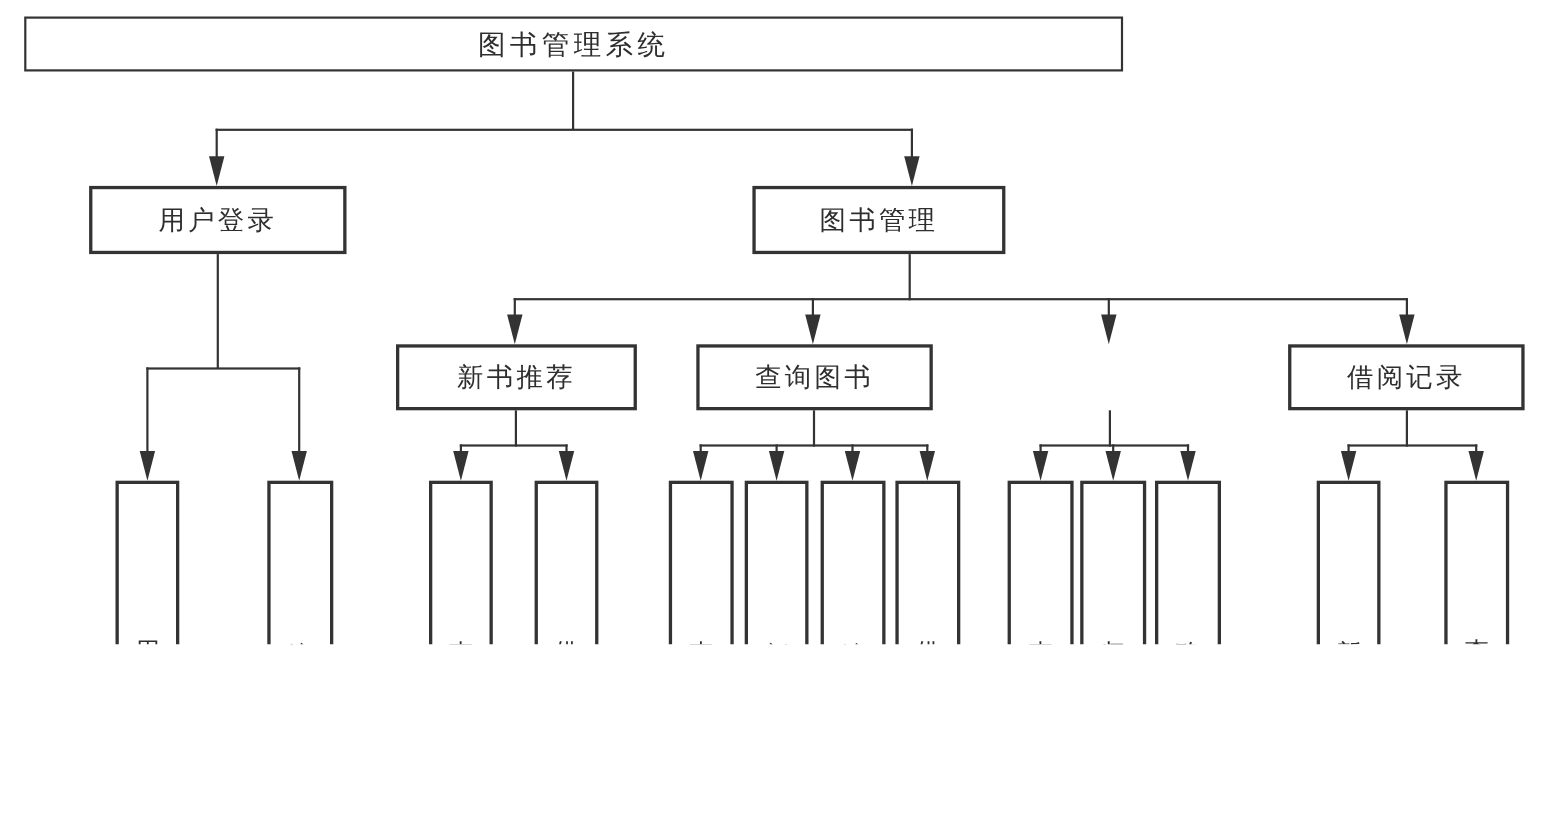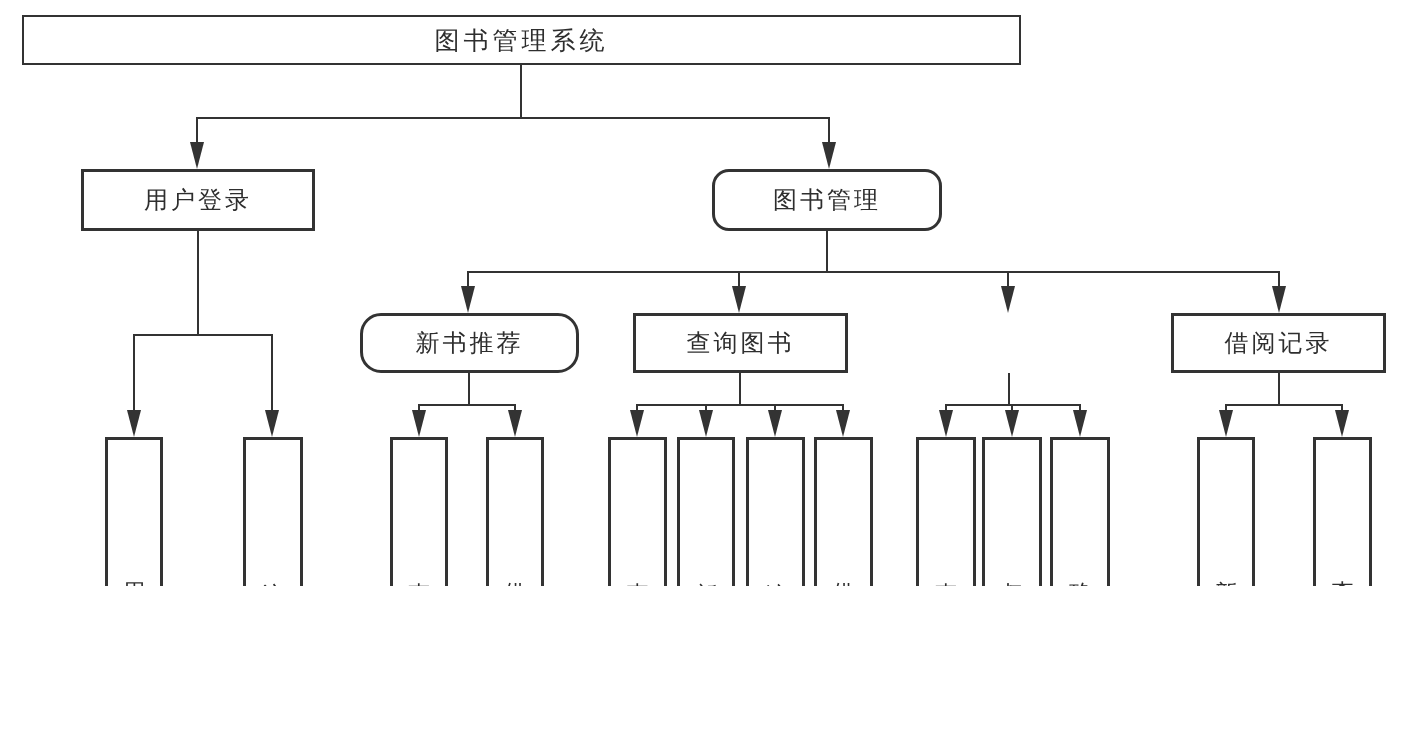--- a/index.html
+++ b/index.html
@@ -68,23 +68,23 @@
 </style>
 </head>
 <body>
 
 <div class="canvas">
 
   <div class="box root" style="left:22px; top:15px; width:999px; height:50px;">图书管理系统</div>
 
   <div class="box branch" style="left:81px; top:169px; width:234px; height:62px;">用户登录</div>
 
-  <div class="box branch" style="left:712px; top:169px; width:230px; height:62px;border-radius:17px;">图书管理</div>
-
-  <div class="box branch" style="left:360px; top:313px; width:219px; height:60px;border-radius:21px;">新书推荐</div>
+  <div class="box branch" style="left:684px; top:169px; width:230px; height:62px;">图书管理</div>
+
+  <div class="box branch" style="left:360px; top:313px; width:219px; height:60px;">新书推荐</div>
 
   <div class="box branch" style="left:633px; top:313px; width:215px; height:60px;">查询图书</div>
 
 
   <div class="box branch" style="left:1171px; top:313px; width:215px; height:60px;">借阅记录</div>
 
   <div class="box leaf ls-short" style="left:105px; top:437px; width:58px; height:298px;">
     <span class="vtext">用户登录</span>
   </div>
 

